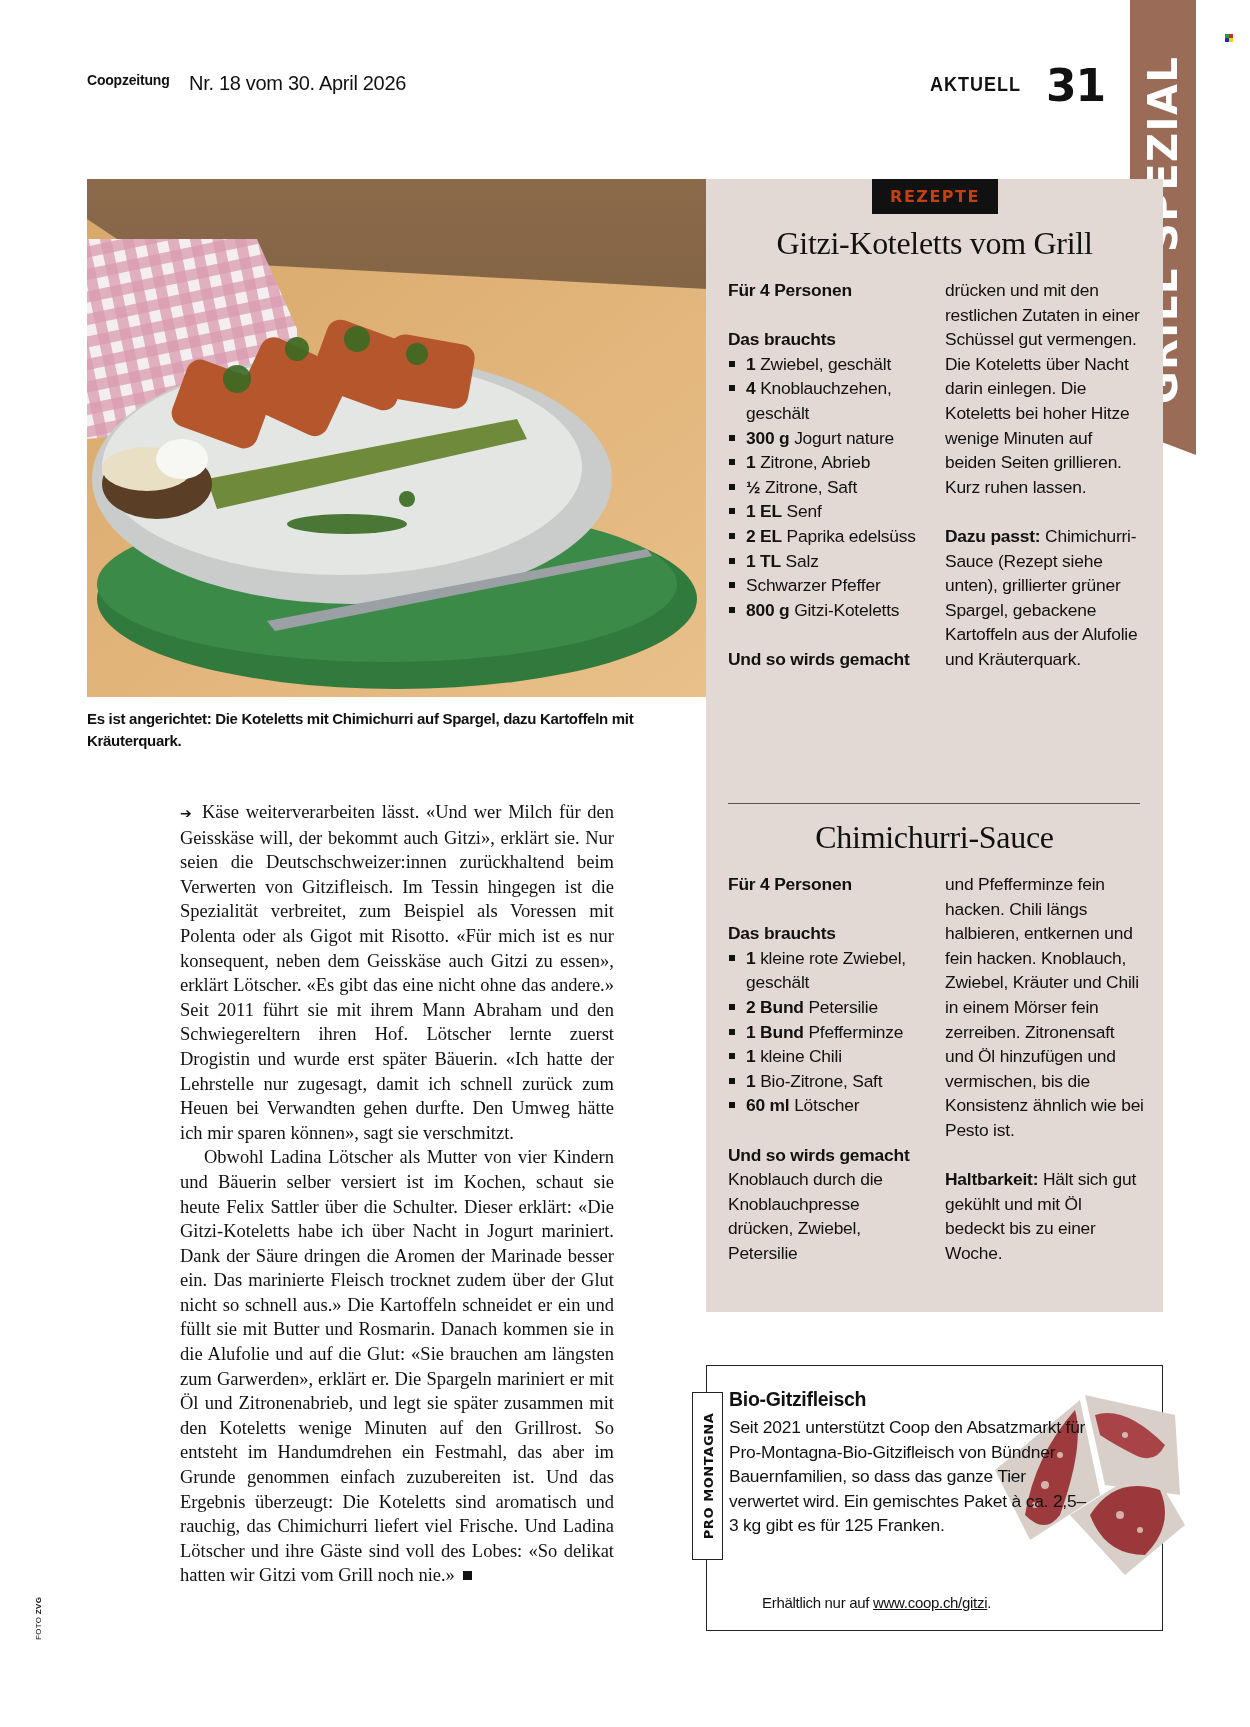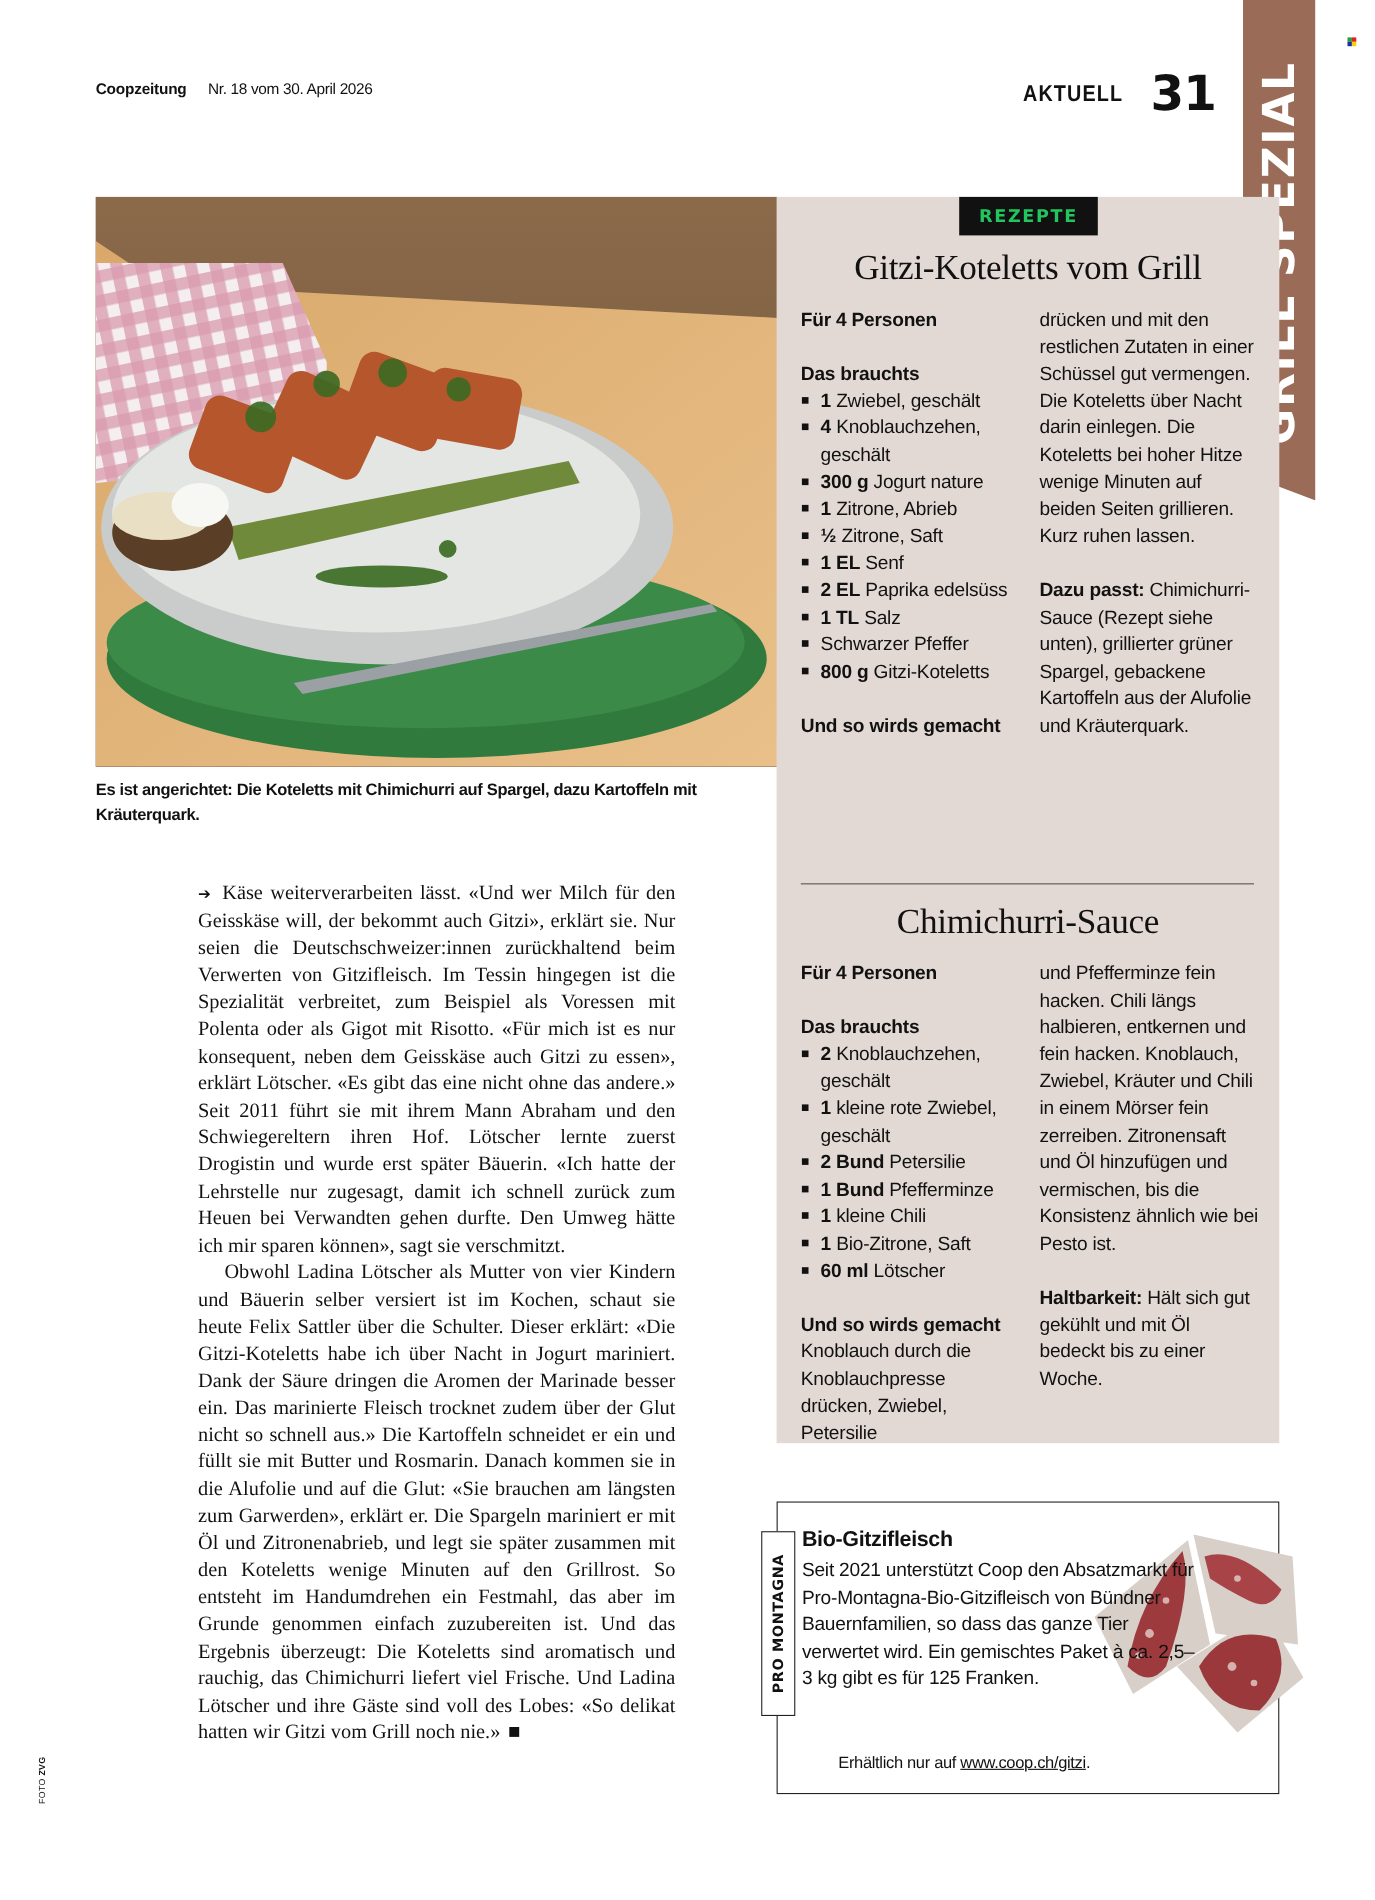--- a/index.html
+++ b/index.html
@@ -1,40 +1,40 @@
 <!DOCTYPE html>
 <html><head>
 <meta charset="utf-8">
 <style>
   html,body{margin:0;padding:0;background:#fff;}
   body{width:1250px;height:1727px;position:relative;overflow:hidden;color:#111;font-family:"Liberation Sans",sans-serif;}
   .abs{position:absolute;}
   
   .hdr-brand{left:87px;top:72px;font-size:14px;font-weight:700;letter-spacing:-0.2px;}
-  .hdr-issue{left:189px;top:72px;font-size:14px;letter-spacing:-0.3px;}
+  .hdr-issue{left:189px;top:72px;font-size:20px;letter-spacing:-0.3px;}
   .hdr-section{left:930px;top:73px;font-size:18px;font-weight:700;letter-spacing:1px;transform:scaleY(1.15);transform-origin:left top;}
   .hdr-page{left:1046px;top:64px;font-size:44px;font-weight:900;line-height:1;letter-spacing:-1px;font-family:"DejaVu Sans",sans-serif;}
   .band{left:1130px;top:0;width:66px;height:455px;background:#9a6c57;clip-path:polygon(0 0,100% 0,100% 100%,0 94.5%);}
   .band-text{position:absolute;left:50%;top:230px;transform:translate(-50%,-50%) rotate(-90deg);white-space:nowrap;color:#fff;font-family:"DejaVu Sans",sans-serif;font-weight:900;font-size:40px;letter-spacing:1.5px;}
   .cmyk{left:1225px;top:34px;width:8px;height:8px;}
   .cmyk span{position:absolute;width:4px;height:4px;}
   
   .photo{left:87px;top:179px;width:620px;height:518px;overflow:hidden;background:#7a5a3c;}
   .caption{left:87px;top:708px;width:610px;font-size:15px;font-weight:700;line-height:22px;letter-spacing:-0.3px;}
   
   .article{left:180px;top:800px;width:434px;font-family:"Liberation Serif",serif;font-size:18.5px;line-height:24.6px;text-align:justify;hyphens:auto;}
   .article p{margin:0;}
   .article p + p{text-indent:24px;}
   .arrow{display:inline-block;width:22px;font-family:"DejaVu Sans",sans-serif;font-size:14px;}
   .endmark{display:inline-block;width:9px;height:9px;background:#111;margin-left:8px;vertical-align:1px;}
   .credit{left:34px;top:1640px;transform:rotate(-90deg);transform-origin:left top;font-size:8px;letter-spacing:0.3px;white-space:nowrap;}
   .credit b{font-weight:700;}
   
   .recipe-box{left:706px;top:179px;width:457px;height:1133px;background:#e3d9d4;}
-  .rez-tag{position:absolute;left:166px;top:0;width:126px;height:35px;background:#111;color:#22c55e;font-family:"DejaVu Sans",sans-serif;font-weight:900;font-size:16px;letter-spacing:1.5px;display:flex;align-items:center;justify-content:center;}
+  .rez-tag{position:absolute;left:166px;top:0;width:126px;height:35px;background:#111;color:#c2410c;font-family:"DejaVu Sans",sans-serif;font-weight:900;font-size:16px;letter-spacing:1.5px;display:flex;align-items:center;justify-content:center;}
   .r-title{position:absolute;left:0;width:100%;text-align:center;font-family:"Liberation Serif",serif;font-size:32px;letter-spacing:-0.3px;}
   .r-col{position:absolute;font-size:17.4px;line-height:24.6px;letter-spacing:-0.2px;}
   .r-col .b{font-weight:700;}
   .r-col .gap{height:24.6px;}
   .ing{position:relative;padding-left:18px;}
   .ing::before{content:"";position:absolute;left:1px;top:9px;width:6px;height:6px;background:#111;}
   .r-divider{position:absolute;left:22px;top:624px;width:412px;height:1px;background:#555;}
   
   .pm-box{left:706px;top:1365px;width:457px;height:266px;border:1.5px solid #222;box-sizing:border-box;background:#fff;}
   .pm-label{left:692px;top:1392px;width:31px;height:168px;border:1.5px solid #222;box-sizing:border-box;background:#fff;}
@@ -148,21 +148,20 @@
     <div><span class="b">Dazu passt:</span> <span>Chimichurri-Sauce (Rezept siehe unten), grillierter grüner Spargel, gebackene Kartoffeln aus der Alufolie und Kräuterquark.</span></div>
   </div>
 
   <div class="r-divider"></div>
 
   <div class="r-title" style="top:640px">Chimichurri-Sauce</div>
   <div class="r-col" style="left:22px;top:693px;width:200px">
     <div class="b">Für 4 Personen</div>
     <div class="gap"></div>
     <div class="b">Das brauchts</div>
-    <div class="ing"><span class="b">2</span> <span>Knoblauchzehen, geschält</span></div>
     <div class="ing"><span class="b">1</span> <span>kleine rote Zwiebel, geschält</span></div>
     <div class="ing"><span class="b">2 Bund</span> <span>Petersilie</span></div>
     <div class="ing"><span class="b">1 Bund</span> <span>Pfefferminze</span></div>
     <div class="ing"><span class="b">1</span> <span>kleine Chili</span></div>
     <div class="ing"><span class="b">1</span> <span>Bio-Zitrone, Saft</span></div>
     <div class="ing"><span class="b">60 ml</span> <span>Lötscher</span></div>
     <div class="gap"></div>
     <div class="b">Und so wirds gemacht</div>
     <div>Knoblauch durch die Knoblauchpresse drücken, Zwiebel, Petersilie</div>
   </div>

